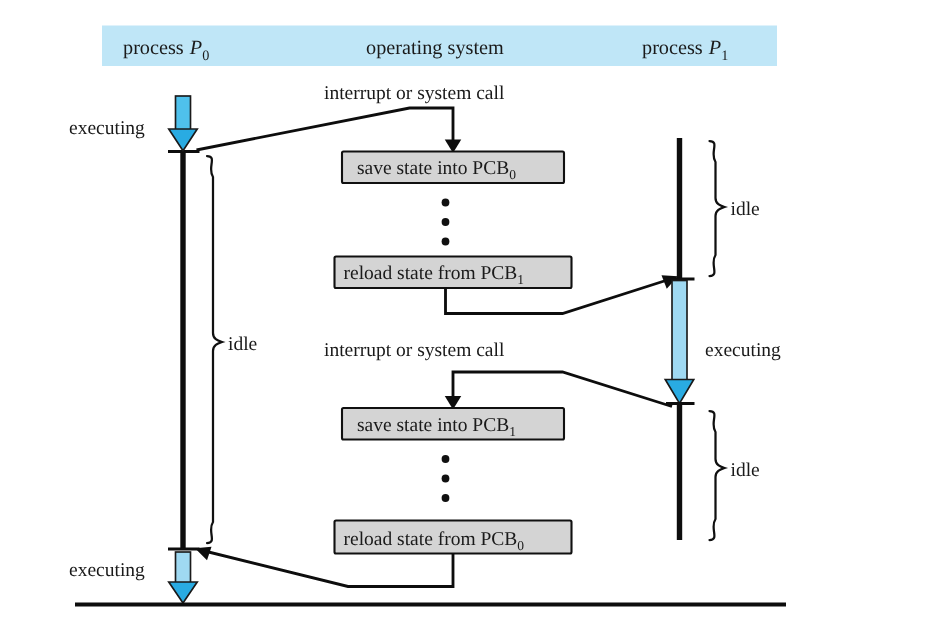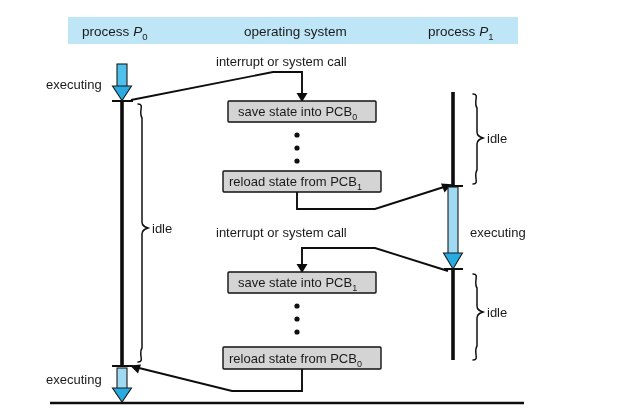--- a/index.html
+++ b/index.html
@@ -9,20 +9,21 @@
   }
   body {
     font-family: "Liberation Sans", sans-serif;
   }
   #canvas {
     position: relative;
     width: 624px;
     height: 419px;
     background: #ffffff;
     overflow: hidden;
+    font-family: Liberation Serif, serif;
   }
   #diagram-svg {
     position: absolute;
     left: 0;
     top: 0;
     width: 624px;
     height: 419px;
   }
   .hdr-text {
     font-size: 13.5px;

